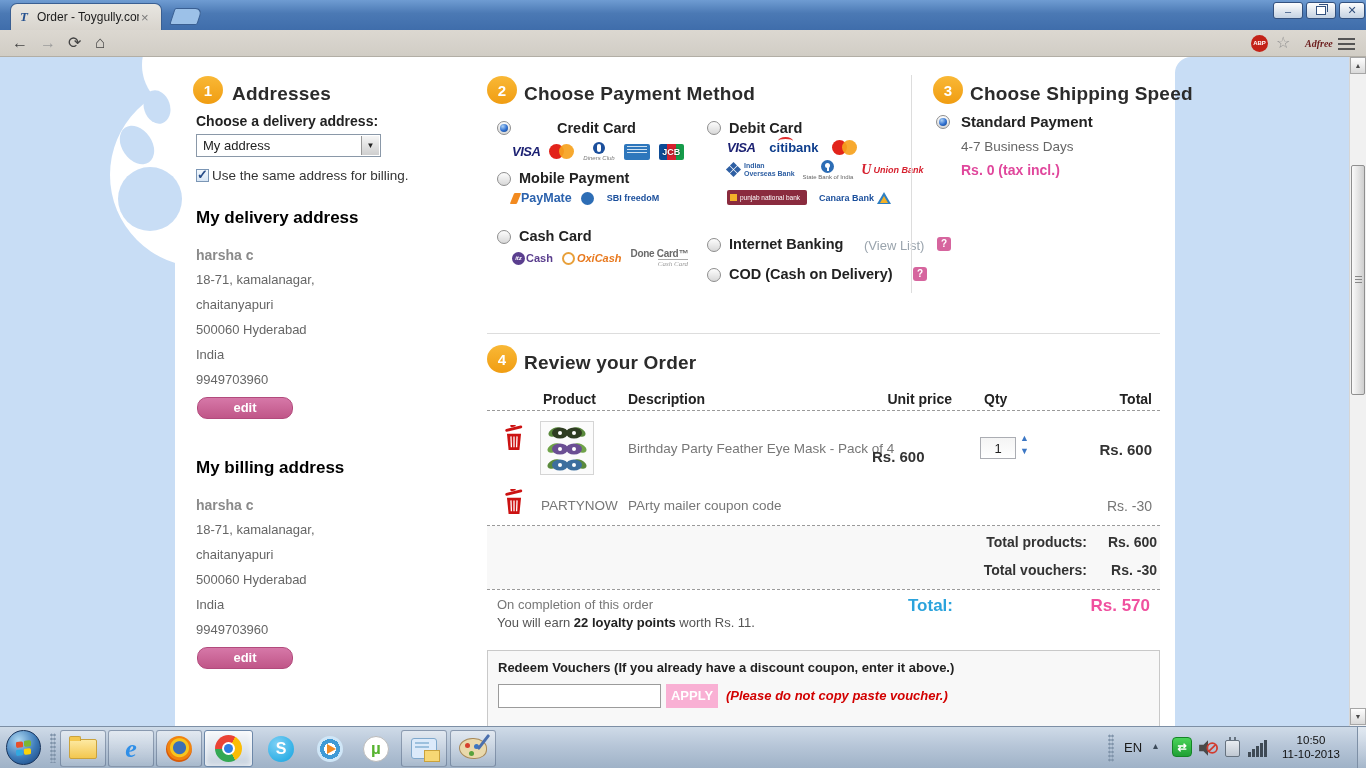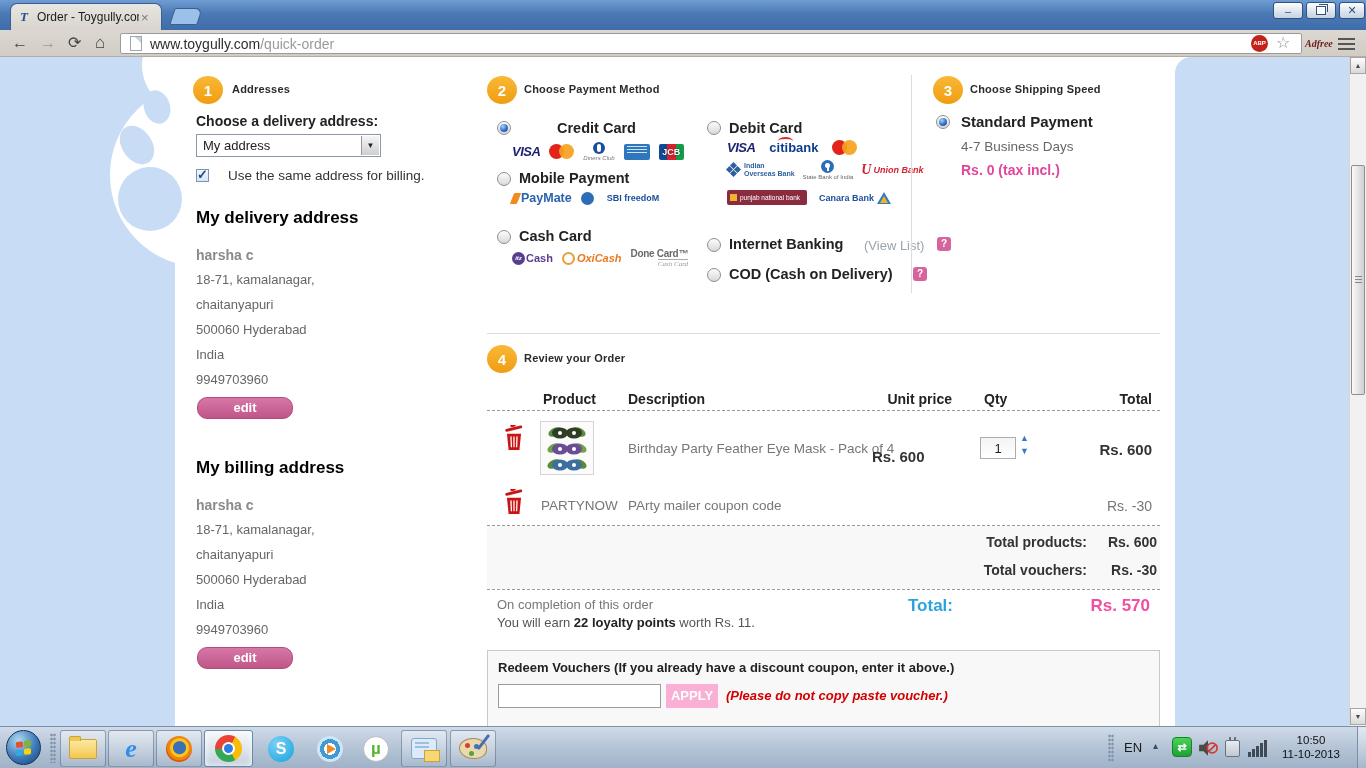--- a/index.html
+++ b/index.html
@@ -39,21 +39,21 @@
 
   
   #page{left:0;top:57px;width:1366px;height:669px;background:#fff;overflow:hidden;}
   #blue-left{left:0;top:0;width:175px;height:669px;background:#c8ddf5;}
   #blue-right{left:1175px;top:0;width:174px;height:669px;background:#c8ddf5;border-top-left-radius:16px;}
   #paw{left:90px;top:0;pointer-events:none;}
 
   .badge{width:30px;height:28px;border-radius:50%;background:linear-gradient(#f9b836,#f09d12);
     color:#fff;font-weight:bold;font-size:15px;display:flex;align-items:center;justify-content:center;position:absolute;}
   .badge:after{content:'';position:absolute;left:2px;bottom:-4px;width:9px;height:9px;background:#f09d12;border-radius:2px;transform:rotate(20deg);z-index:-1;}
-  .sec-title{font-size:11px;font-weight:bold;color:#2b2b2b;letter-spacing:.2px;}
+  .sec-title{font-size:19px;font-weight:bold;color:#2b2b2b;letter-spacing:.2px;}
   .h2{font-size:17px;font-weight:bold;color:#000000;}
   .addr-line{font-size:13px;color:#666;}
   .addr-name{font-size:14px;font-weight:bold;color:#8a8a8a;}
 
   .pill{width:94px;height:20px;border-radius:10px;background:linear-gradient(#d678a8,#c05688);
     border:1px solid #b24a7c;color:#fff;font-weight:bold;font-size:13px;text-align:center;line-height:19px;cursor:pointer;}
   #add-btn{width:164px;height:25px;border-radius:8px;background:linear-gradient(#7fb2e6,#4a85c7 55%,#3e7cc2);
     border:1px solid #2f6aad;color:#fff;font-weight:bold;font-size:14px;text-align:center;line-height:24px;cursor:pointer;text-shadow:0 1px 1px rgba(0,0,0,.25);}
 
   .select{width:185px;height:23px;background:#fff;border:1px solid #8a98a8;box-sizing:border-box;font-size:13px;color:#222;padding:3px 0 0 6px;cursor:pointer;}
@@ -199,25 +199,20 @@
     <div class="abs winbtn" style="left:1339px;width:26px;">
         <span>✕</span>
       </div>
   </div>
 
   <div class="abs" id="toolbar"></div>
   <span class="abs navico b" style="left:12px;">←</span>
   <span class="abs navico b" style="left:40px;color:#9b9b9b;">→</span>
   <span class="abs navico" style="left:68px;">⟳</span>
   <span class="abs navico" style="left:95px;font-size:17px;">⌂</span>
-  <div class="abs" id="omnibox">
-    <span id="docicon"></span>
-    <span id="url-host">www.toygully.com</span>
-    <span id="url-path">/quick-order</span>
-  </div>
   <div class="abs" id="abp">ABP</div>
   <span class="abs" id="star">☆</span>
   <span class="abs" id="adfree">Adfree</span>
   <div class="abs" id="menu-icon"></div>
 
   <div class="abs" id="page">
     <div class="abs" id="blue-left"></div>
     <div class="abs" id="blue-right"></div>
     <svg class="abs" id="paw" width="200" height="270">
       <circle cx="112" cy="118" r="92" fill="#ffffff"></circle>
@@ -233,21 +228,21 @@
     <span class="abs sec-title" style="left:232px;top:26px;">Addresses</span>
 
     <span class="abs b" style="left:196px;top:56px;font-size:14px;color:#222;">Choose a delivery address:</span>
     <div class="abs select" style="left:196px;top:77px;">
       <span>My address</span>
       <span class="arrow">▼</span>
     </div>
     <div class="abs checkbox" style="left:196px;top:112px;">
         <span>✓</span>
       </div>
-    <span class="abs" style="left:228px;top:111px;font-size:13.5px;color:#333;">Use the same address for billing.</span>
+    <span class="abs" style="left:212px;top:111px;font-size:13.5px;color:#333;">Use the same address for billing.</span>
 
     <span class="abs h2" style="left:196px;top:151px;">My delivery address</span>
     <span class="abs addr-name" style="left:196px;top:190px;">harsha c</span>
     <span class="abs addr-line" style="left:196px;top:215px;">18-71, kamalanagar,</span>
     <span class="abs addr-line" style="left:196px;top:240px;">chaitanyapuri</span>
     <span class="abs addr-line" style="left:196px;top:265px;">500060 Hyderabad</span>
     <span class="abs addr-line" style="left:196px;top:290px;">India</span>
     <span class="abs addr-line" style="left:196px;top:315px;">9949703960</span>
     <div class="abs pill" style="left:197px;top:340px;">edit</div>
 

